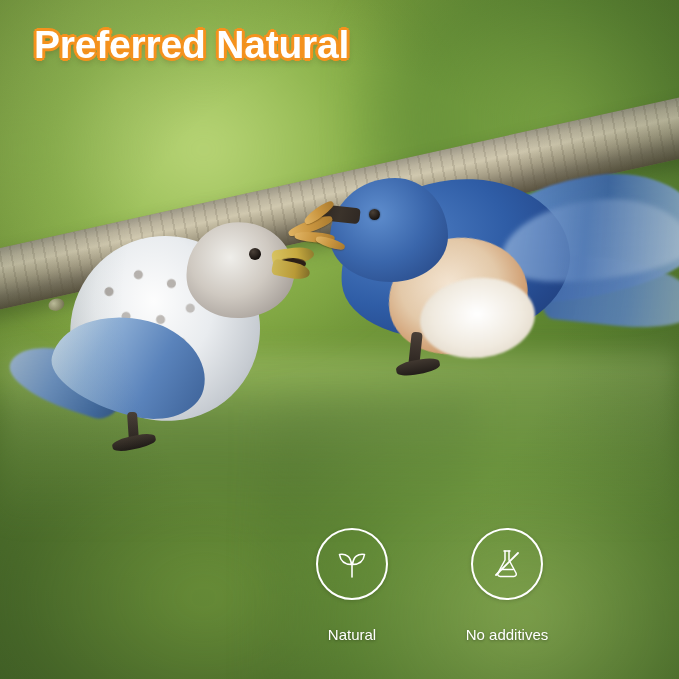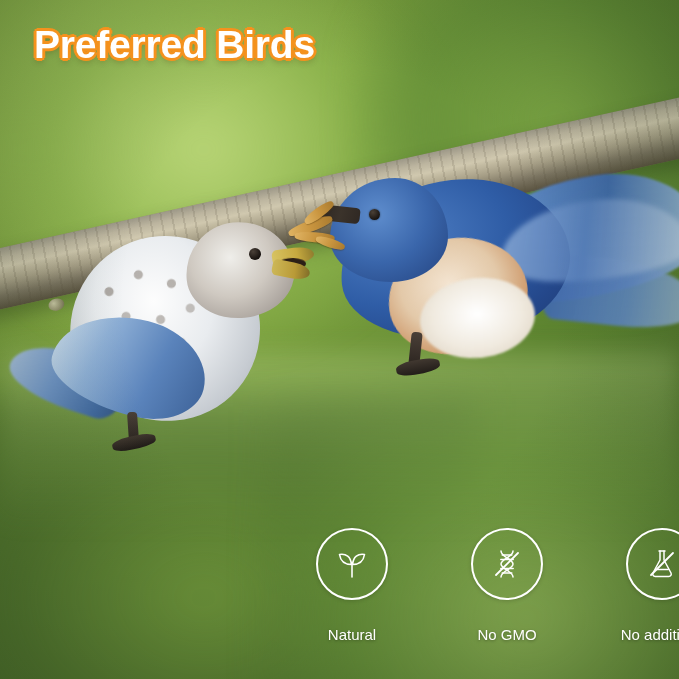--- a/index.html
+++ b/index.html
@@ -511,54 +511,38 @@
     <div class="juv-mouth"></div>
     <div class="juv-beak-lower"></div>
     <div class="juv-eye"></div>
     <div class="juv-leg"></div>
     <div class="juv-foot"></div>
   </div>
 
   <div class="bg-vignette"></div>
 
   <div class="headline">
-    <div class="line1">Preferred Birds</div>
+    <div class="line1">Preferred Natural</div>
   </div>
 
   <div class="badges">
 
     <div class="badge">
       <div class="badge-ring">
         <span>
           <svg width="36" height="36" viewBox="0 0 36 36" fill="none" stroke="#ffffff" stroke-width="1.6" stroke-linecap="round" stroke-linejoin="round">
             <path d="M18 31 L18 17"></path>
             <path d="M17.4 18.5 C11 18.5 6.5 15 5.5 8.5 C12 7.5 16.8 10.5 17.4 18.5 Z"></path>
             <path d="M18.6 18.5 C25 18.5 29.5 15 30.5 8.5 C24 7.5 19.2 10.5 18.6 18.5 Z"></path>
           </svg>
         </span>
       </div>
       <div class="badge-label">Natural</div>
     </div>
 
-    <div class="badge">
-      <div class="badge-ring">
-        <span>
-          <svg width="36" height="36" viewBox="0 0 36 36" fill="none" stroke="#ffffff" stroke-width="1.5" stroke-linecap="round">
-            <path d="M12 5 C12 11 24 13 24 18 C24 23 12 25 12 31"></path>
-            <path d="M24 5 C24 11 12 13 12 18 C12 23 24 25 24 31"></path>
-            <path d="M13.2 9 L22.8 9"></path>
-            <path d="M11.8 13.4 L24.2 13.4"></path>
-            <path d="M11.8 22.6 L24.2 22.6"></path>
-            <path d="M13.2 27 L22.8 27"></path>
-            <path d="M7 29 L29 7" stroke-width="1.8"></path>
-          </svg>
-        </span>
-      </div>
-      <div class="badge-label">No GMO</div>
-    </div>
 
     <div class="badge">
       <div class="badge-ring">
         <span>
           <svg width="36" height="36" viewBox="0 0 36 36" fill="none" stroke="#ffffff" stroke-width="1.5" stroke-linecap="round" stroke-linejoin="round">
             <path d="M15 5 L21 5"></path>
             <path d="M16 5 L16 14 L9 27 C8.2 28.7 9.3 30.5 11.2 30.5 L24.8 30.5 C26.7 30.5 27.8 28.7 27 27 L20 14 L20 5"></path>
             <path d="M11.8 23.5 L24.2 23.5"></path>
             <path d="M7 29 L29 7" stroke-width="1.8"></path>
           </svg>

